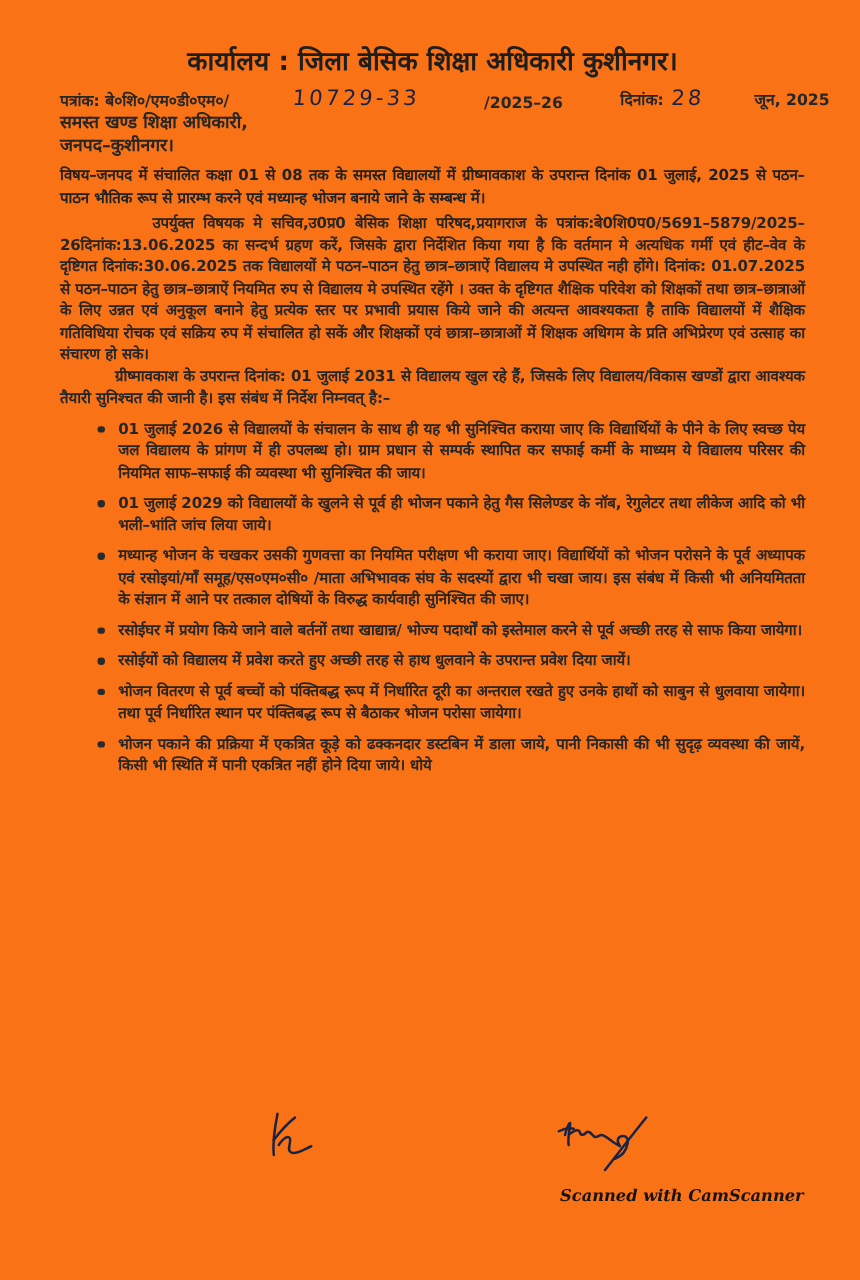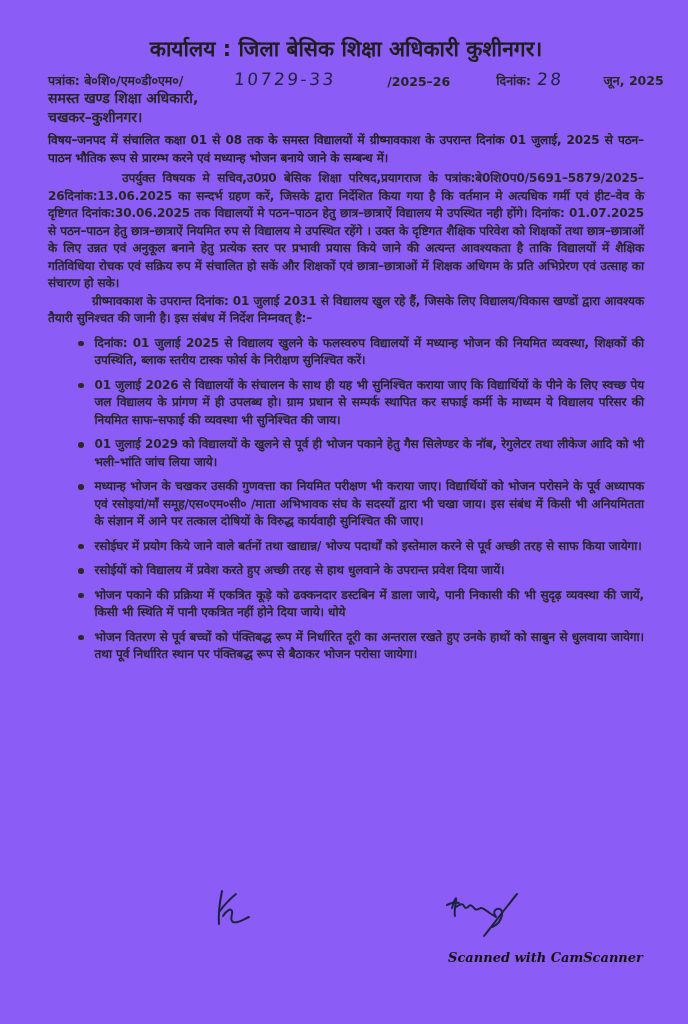--- a/index.html
+++ b/index.html
@@ -1,20 +1,20 @@
 <!DOCTYPE html>
 <html lang="hi"><head>
 <meta charset="utf-8">
 <style>
   html,body { margin:0; padding:0; background:#e9e9e9; }
   .page {
     position:relative;
     width:688px; height:1024px;
     margin:0 auto;
-    background:#8b5cf6;
+    background:#f97316;
     overflow:hidden;
     box-sizing:border-box;
     padding:34px 44px 0 48px;
     font-family:"DejaVu Sans", sans-serif;
     color:#262626;
   }
   .title {
     text-align:center;
     font-size:21px;
     font-weight:700;
@@ -103,33 +103,29 @@
       <span class="hand">10729-33</span>
       <span>/2025–26</span>
     <span class="right-group">
       <span>दिनांक:</span>
         <span class="hand day">28</span>
         <span class="month">जून, 2025</span>
     </span>
   </div>
 
   <div class="addr">समस्त खण्ड शिक्षा अधिकारी,</div>
-  <div class="addr">चखकर–कुशीनगर।</div>
+  <div class="addr">जनपद–कुशीनगर।</div>
 
   <div class="subject">विषय–जनपद में संचालित कक्षा 01 से 08 तक के समस्त विद्यालयों में ग्रीष्मावकाश के उपरान्त दिनांक 01 जुलाई, 2025 से पठन–पाठन भौतिक रूप से प्रारम्भ करने एवं मध्यान्ह भोजन बनाये जाने के सम्बन्ध में।</div>
 
   <div class="para p1">उपर्युक्त विषयक मे सचिव,उ0प्र0 बेसिक शिक्षा परिषद,प्रयागराज के पत्रांक:बे0शि0प0/5691–5879/2025–26दिनांक:13.06.2025 का सन्दर्भ ग्रहण करें, जिसके द्वारा निर्देशित किया गया है कि वर्तमान मे अत्यधिक गर्मी एवं हीट–वेव के दृष्टिगत दिनांक:30.06.2025 तक विद्यालयों मे पठन–पाठन हेतु छात्र–छात्राऐं विद्यालय मे उपस्थित नही होंगे। दिनांक: 01.07.2025 से पठन–पाठन हेतु छात्र–छात्राऐं नियमित रुप से विद्यालय मे उपस्थित रहेंगे । उक्त के दृष्टिगत शैक्षिक परिवेश को शिक्षकों तथा छात्र–छात्राओं के लिए उन्नत एवं अनुकूल बनाने हेतु प्रत्येक स्तर पर प्रभावी प्रयास किये जाने की अत्यन्त आवश्यकता है ताकि विद्यालयों में शैक्षिक गतिविधिया रोचक एवं सक्रिय रुप में संचालित हो सकें और शिक्षकों एवं छात्रा–छात्राओं में शिक्षक अधिगम के प्रति अभिप्रेरण एवं उत्साह का संचारण हो सके।</div>
 
   <div class="para p2">ग्रीष्मावकाश के उपरान्त दिनांक: 01 जुलाई 2031 से विद्यालय खुल रहे हैं, जिसके लिए विद्यालय/विकास खण्डों द्वारा आवश्यक तैयारी सुनिश्चत की जानी है। इस संबंध में निर्देश निम्नवत् है:–</div>
 
   <ul class="bullets">
-      <li>
-        <span class="dot"></span>
-        <span class="btext">दिनांक: 01 जुलाई 2025 से विद्यालय खुलने के फलस्वरुप विद्यालयों में मध्यान्ह भोजन की नियमित व्यवस्था, शिक्षकों की उपस्थिति, ब्लाक स्तरीय टास्क फोर्स के निरीक्षण सुनिश्चित करें।</span>
-      </li>
       <li>
         <span class="dot"></span>
         <span class="btext">01 जुलाई 2026 से विद्यालयों के संचालन के साथ ही यह भी सुनिश्चित कराया जाए कि विद्यार्थियों के पीने के लिए स्वच्छ पेय जल विद्यालय के प्रांगण में ही उपलब्ध हो। ग्राम प्रधान से सम्पर्क स्थापित कर सफाई कर्मी के माध्यम ये विद्यालय परिसर की नियमित साफ–सफाई की व्यवस्था भी सुनिश्चित की जाय।</span>
       </li>
       <li>
         <span class="dot"></span>
         <span class="btext">01 जुलाई 2029 को विद्यालयों के खुलने से पूर्व ही भोजन पकाने हेतु गैस सिलेण्डर के नॉब, रेगुलेटर तथा लीकेज आदि को भी भली–भांति जांच लिया जाये।</span>
       </li>
       <li>
         <span class="dot"></span>
@@ -138,25 +134,25 @@
       <li>
         <span class="dot"></span>
         <span class="btext">रसोईघर में प्रयोग किये जाने वाले बर्तनों तथा खाद्यान्न/ भोज्य पदार्थों को इस्तेमाल करने से पूर्व अच्छी तरह से साफ किया जायेगा।</span>
       </li>
       <li>
         <span class="dot"></span>
         <span class="btext">रसोईयों को विद्यालय में प्रवेश करते हुए अच्छी तरह से हाथ धुलवाने के उपरान्त प्रवेश दिया जायें।</span>
       </li>
       <li>
         <span class="dot"></span>
-        <span class="btext">भोजन पकाने की प्रक्रिया में एकत्रित कूड़े को ढक्कनदार डस्टबिन में डाला जाये, पानी निकासी की भी सुदृढ़ व्यवस्था की जायें, किसी भी स्थिति में पानी एकत्रित नहीं होने दिया जाये। धोये</span>
+        <span class="btext">भोजन वितरण से पूर्व बच्चों को पंक्तिबद्ध रूप में निर्धारित दूरी का अन्तराल रखते हुए उनके हाथों को साबुन से धुलवाया जायेगा। तथा पूर्व निर्धारित स्थान पर पंक्तिबद्ध रूप से बैठाकर भोजन परोसा जायेगा।</span>
       </li>
       <li>
         <span class="dot"></span>
-        <span class="btext">भोजन वितरण से पूर्व बच्चों को पंक्तिबद्ध रूप में निर्धारित दूरी का अन्तराल रखते हुए उनके हाथों को साबुन से धुलवाया जायेगा। तथा पूर्व निर्धारित स्थान पर पंक्तिबद्ध रूप से बैठाकर भोजन परोसा जायेगा।</span>
+        <span class="btext">भोजन पकाने की प्रक्रिया में एकत्रित कूड़े को ढक्कनदार डस्टबिन में डाला जाये, पानी निकासी की भी सुदृढ़ व्यवस्था की जायें, किसी भी स्थिति में पानी एकत्रित नहीं होने दिया जाये। धोये</span>
       </li>
     </ul>
 
   <div class="sig-left">
     <svg width="44" height="50" viewBox="0 0 44 50" aria-hidden="true">
       <g fill="none" stroke="#1c2340" stroke-width="2" stroke-linecap="round" stroke-linejoin="round">
         <path d="M12 5 C10 15 8 27 9 38"></path>
         <path d="M9 26 C15 18 21 12 26 8"></path>
         <path d="M13 30 C17 24 21 22 22 25 C23 29 19 34 23 36 C27 38 34 33 39 31"></path>
       </g>

